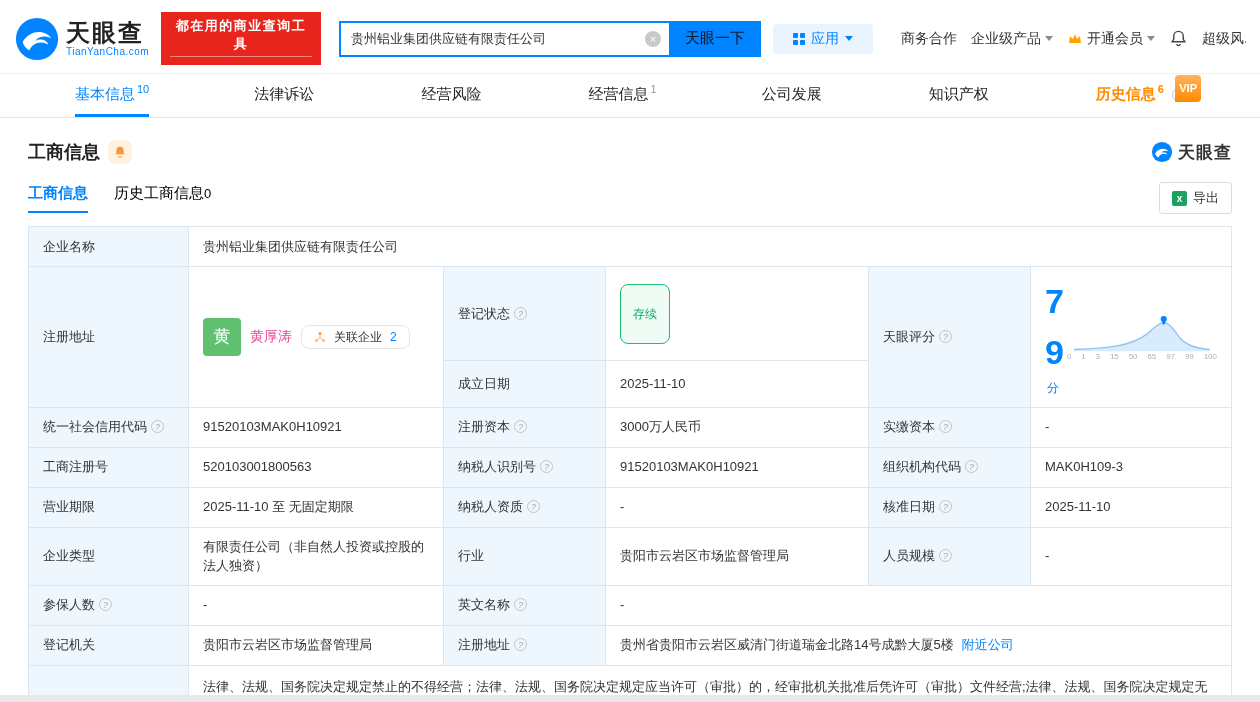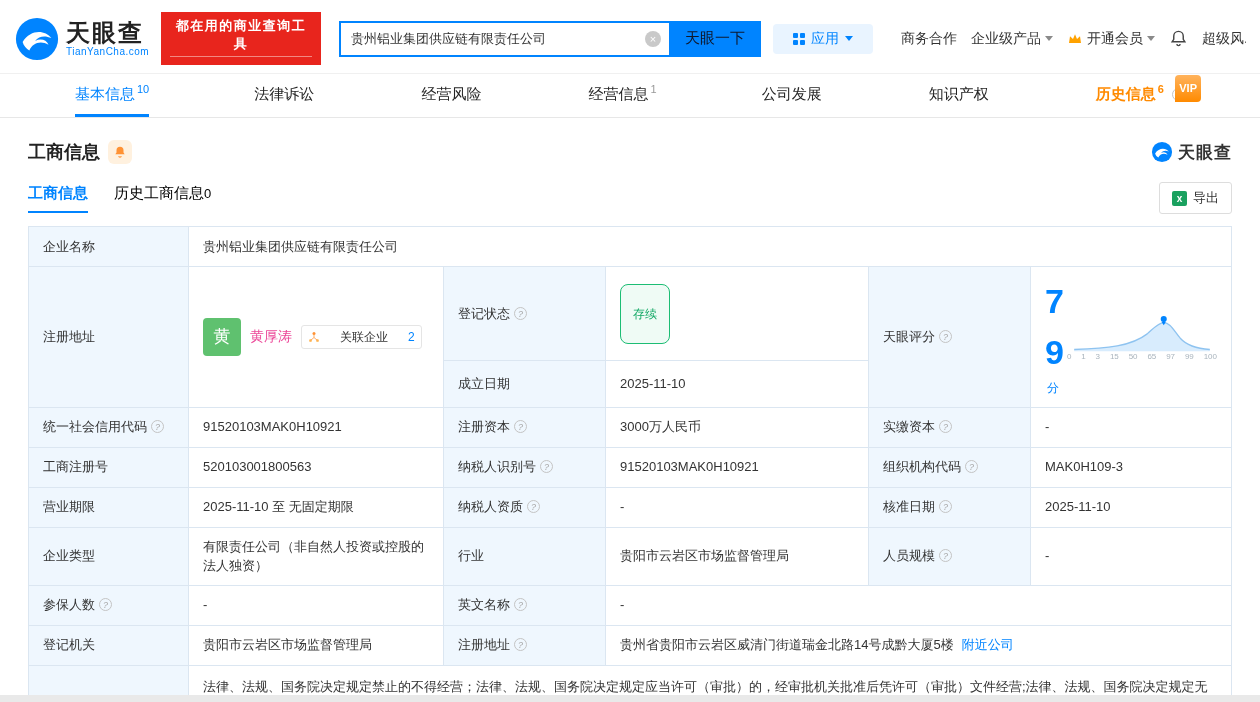--- a/index.html
+++ b/index.html
@@ -65,21 +65,21 @@
   .export-btn{margin-left:auto;display:flex;align-items:center;gap:6px;border:1px solid #ddd;border-radius:3px;padding:6px 12px;font-size:13px;color:#333;background:#fff;cursor:pointer}
   .xls-icon{width:15px;height:15px;background:#1aa15f;color:#fff;border-radius:2px;font-size:10px;line-height:15px;text-align:center;font-weight:bold}
 
   
   .info-table{width:1204px;margin:12px 28px 0;border-collapse:collapse;table-layout:fixed;font-size:13px}
   .info-table td{border:1px solid #dbe6f1;padding:9px 14px;vertical-align:middle;color:#333;line-height:1.5;word-break:break-all}
   td.lbl{background:#eff7fe}
   .rep{display:flex;align-items:center;gap:9px}
   .avatar{width:38px;height:38px;border-radius:4px;background:#5fc16f;color:#fff;font-size:17px;display:flex;align-items:center;justify-content:center;cursor:pointer;flex:none}
   .rep-name{color:#ec4899;font-size:14px;cursor:pointer}
-  .rel-tag{display:inline-flex;align-items:center;gap:20px;border:1px solid #e5e5e5;border-radius:3px;padding:2px 6px;font-size:12px;color:#333;cursor:pointer;background:#fff}
+  .rel-tag{display:inline-flex;align-items:center;gap:8px;border:1px solid #e5e5e5;border-radius:8px;padding:2px 12px;font-size:12px;color:#333;cursor:pointer;background:#fff}
   .rel-tag b{color:#0084ff;font-weight:normal}
   .rel-tag svg{width:12px;height:12px}
   .status-badge{display:inline-block;border:1px solid #1cbd74;color:#12a865;background:#effbf5;padding:20px 12px;font-size:12px;border-radius:8px}
   .score-cell{padding:4px 10px}
   .score-wrap{display:flex;align-items:center;justify-content:space-between}
   .score-num b{font-size:34px;color:#0084ff}
   .score-num span{font-size:12px;color:#0084ff;margin-left:2px}
   .score-chart{width:150px}
   .curve{width:150px;height:40px;display:block}
   .axis{display:flex;justify-content:space-between;font-size:8px;color:#a9b4bd;line-height:1}

